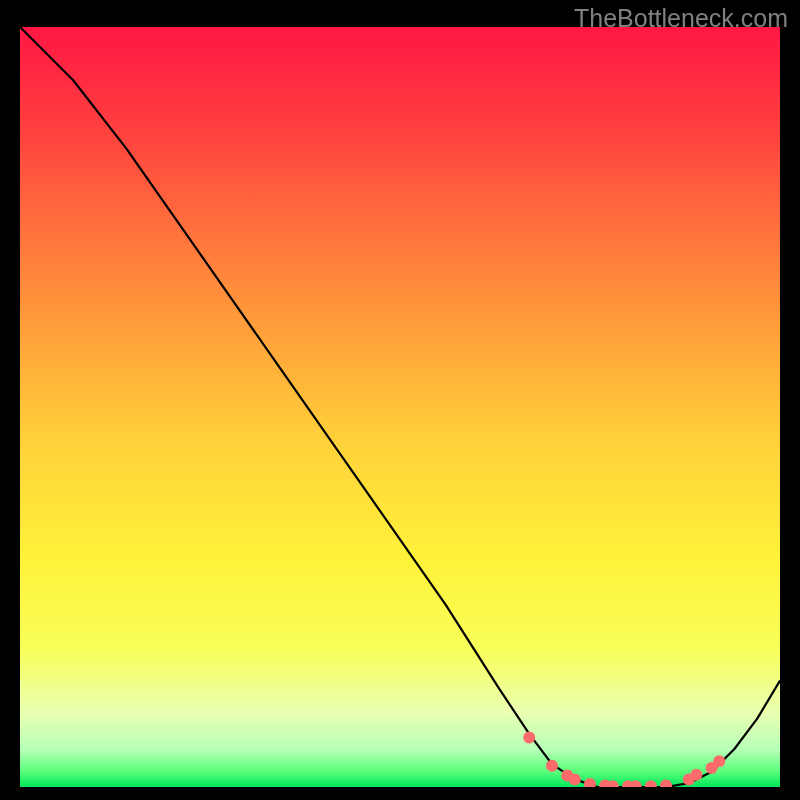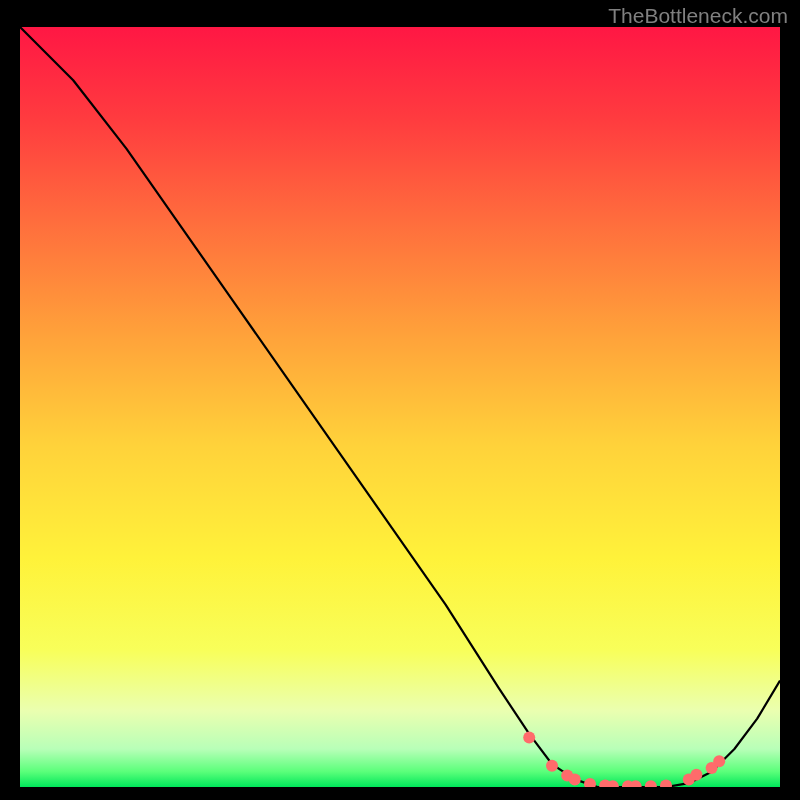--- a/index.html
+++ b/index.html
@@ -9,21 +9,21 @@
     background: #000;
     position: relative;
     font-family: Arial, sans-serif;
     overflow: hidden;
   }
   .attribution {
     position: absolute;
     top: 4px;
     right: 12px;
     color: #808080;
-    font-size: 21px;
+    font-size: 25px;
     font-weight: 400;
     z-index: 10;
   }
   .plot-area {
     position: absolute;
     left: 20px;
     top: 27px;
     width: 760px;
     height: 760px;
   }

